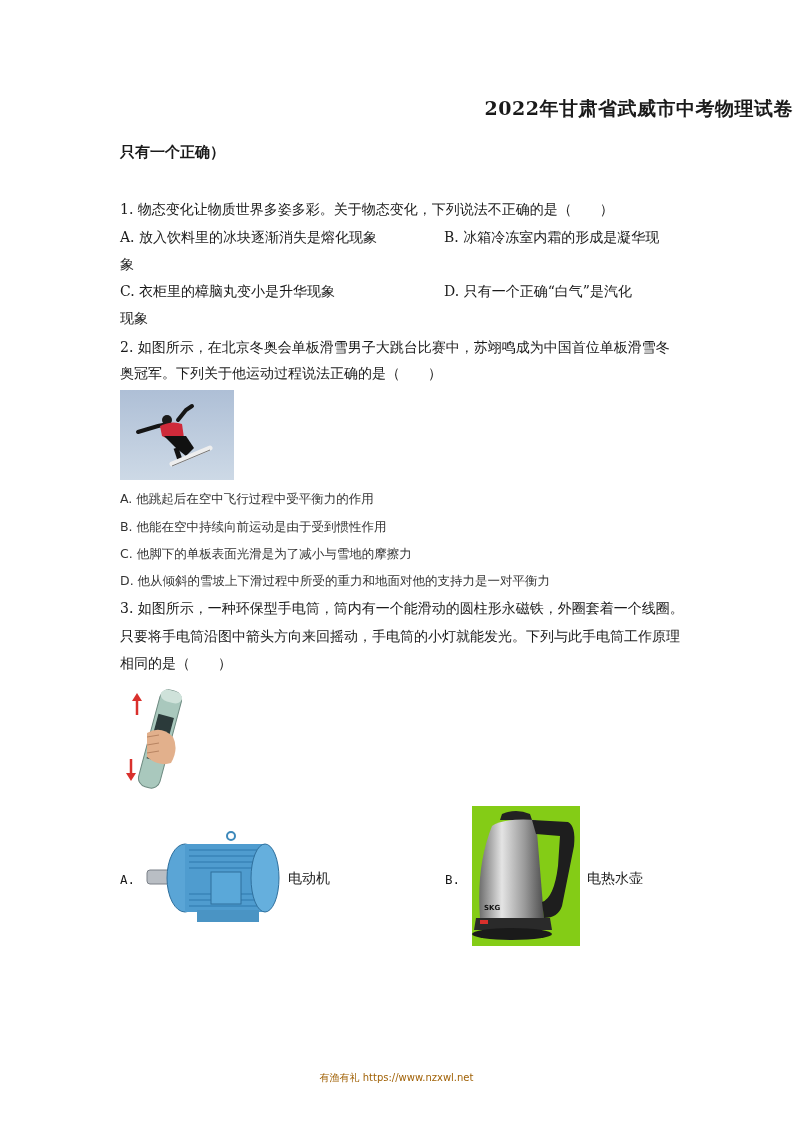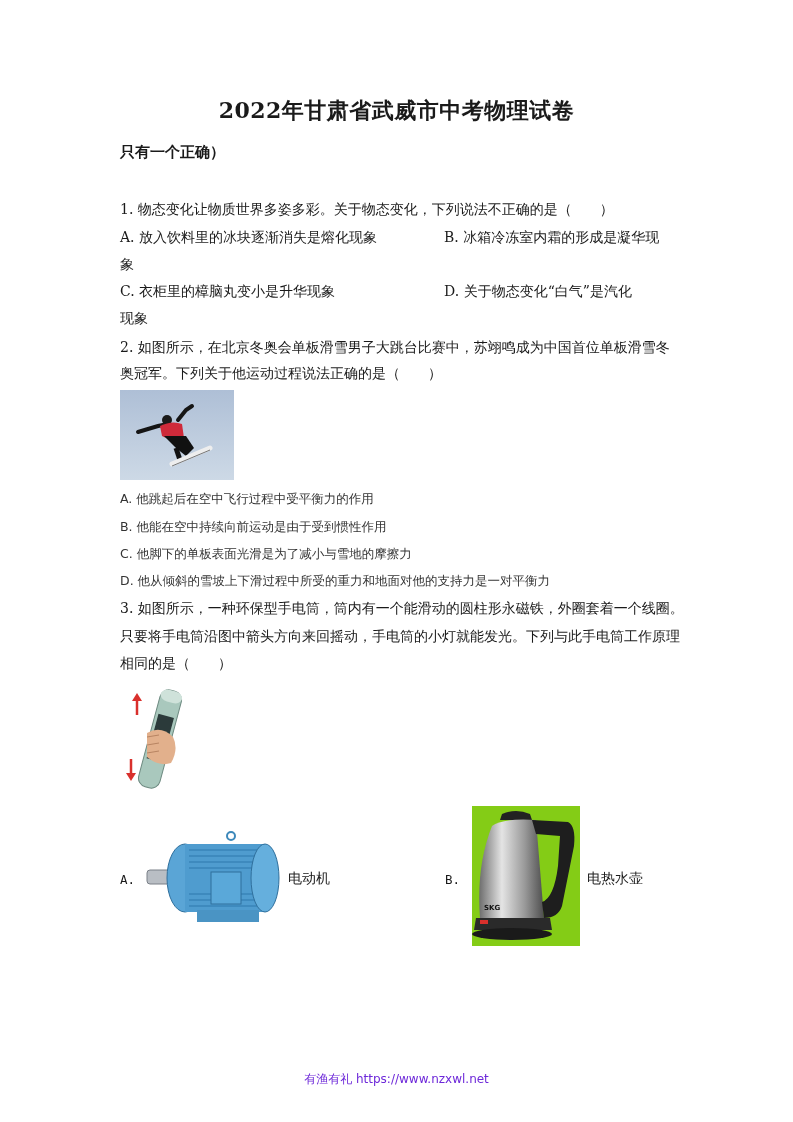--- a/index.html
+++ b/index.html
@@ -4,21 +4,21 @@
   <style>
     html, body { margin: 0; padding: 0; background: #ffffff; }
     body {
       width: 793px; height: 1122px; position: relative; overflow: hidden;
       font-family: "DejaVu Serif", "Liberation Serif", serif;
       color: #1a1a1a;
     }
     .page { position: absolute; left: 0; top: 0; width: 793px; height: 1122px; }
     .title {
       position: absolute; left: 0; width: 793px; top: 96px;
-      text-align: center; font-size: 22px; font-weight: bold; letter-spacing: 0.5px;
+      text-align: right; font-size: 19px; font-weight: bold; letter-spacing: 0.5px;
       font-family: "DejaVu Serif", serif;
     }
     .section-heading {
       position: absolute; left: 120px; top: 138px; width: 560px;
       font-size: 15px; font-weight: bold; line-height: 29px;
       font-family: "DejaVu Sans", sans-serif;
     }
     .line {
       position: absolute; left: 120px; font-size: 14px; line-height: 18px; white-space: nowrap;
     }
@@ -28,40 +28,40 @@
 
     .snow-photo { left: 120px; top: 390px; width: 114px; height: 90px; background: #b9c9dc; }
     .torch-photo { left: 125px; top: 685px; width: 70px; height: 108px; background: #fff; }
     .motor-photo { left: 145px; top: 828px; width: 140px; height: 100px; background: #fff; }
     .kettle-photo { left: 472px; top: 806px; width: 108px; height: 140px; background: #84cc16; }
 
     .opt-label { position: absolute; font-size: 12.5px; font-family: "DejaVu Sans Mono", monospace; }
     .opt-name { position: absolute; font-size: 14px; }
     .footer {
       position: absolute; left: 0; width: 793px; top: 1071px; text-align: center;
-      font-size: 12px; color: #6d28d9; font-family: "DejaVu Sans", sans-serif;
+      font-size: 10px; color: #a16207; font-family: "DejaVu Sans", sans-serif;
     }
   </style>
 </head>
 <body>
 
 <div class="page">
 
   <div class="title">2022年甘肃省武威市中考物理试卷</div>
 
   <div class="section-heading">
     <div>只有一个正确）</div>
   </div>
 
   <div class="line" style="top:200px">1. 物态变化让物质世界多姿多彩。关于物态变化，下列说法不正确的是（　　）</div>
   <div class="line" style="top:228px">A. 放入饮料里的冰块逐渐消失是熔化现象</div>
   <div class="line opt-right" style="top:228px">B. 冰箱冷冻室内霜的形成是凝华现</div>
   <div class="line" style="top:255px">象</div>
   <div class="line" style="top:282px">C. 衣柜里的樟脑丸变小是升华现象</div>
-  <div class="line opt-right" style="top:282px">D. 关于物态变化“白气”是汽化</div>
+  <div class="line opt-right" style="top:282px">D. 只有一个正确“白气”是汽化</div>
   <div class="line" style="top:309px">现象</div>
 
   <div class="line" style="top:338px">2. 如图所示，在北京冬奥会单板滑雪男子大跳台比赛中，苏翊鸣成为中国首位单板滑雪冬</div>
   <div class="line" style="top:364px">奥冠军。下列关于他运动过程说法正确的是（　　）</div>
 
   <div class="img-box snow-photo">
     <svg width="114" height="90" viewBox="0 0 114 90">
       <defs>
         <linearGradient id="sky" x1="0" y1="0" x2="0" y2="1">
           <stop offset="0" stop-color="#aebfd6"></stop>

